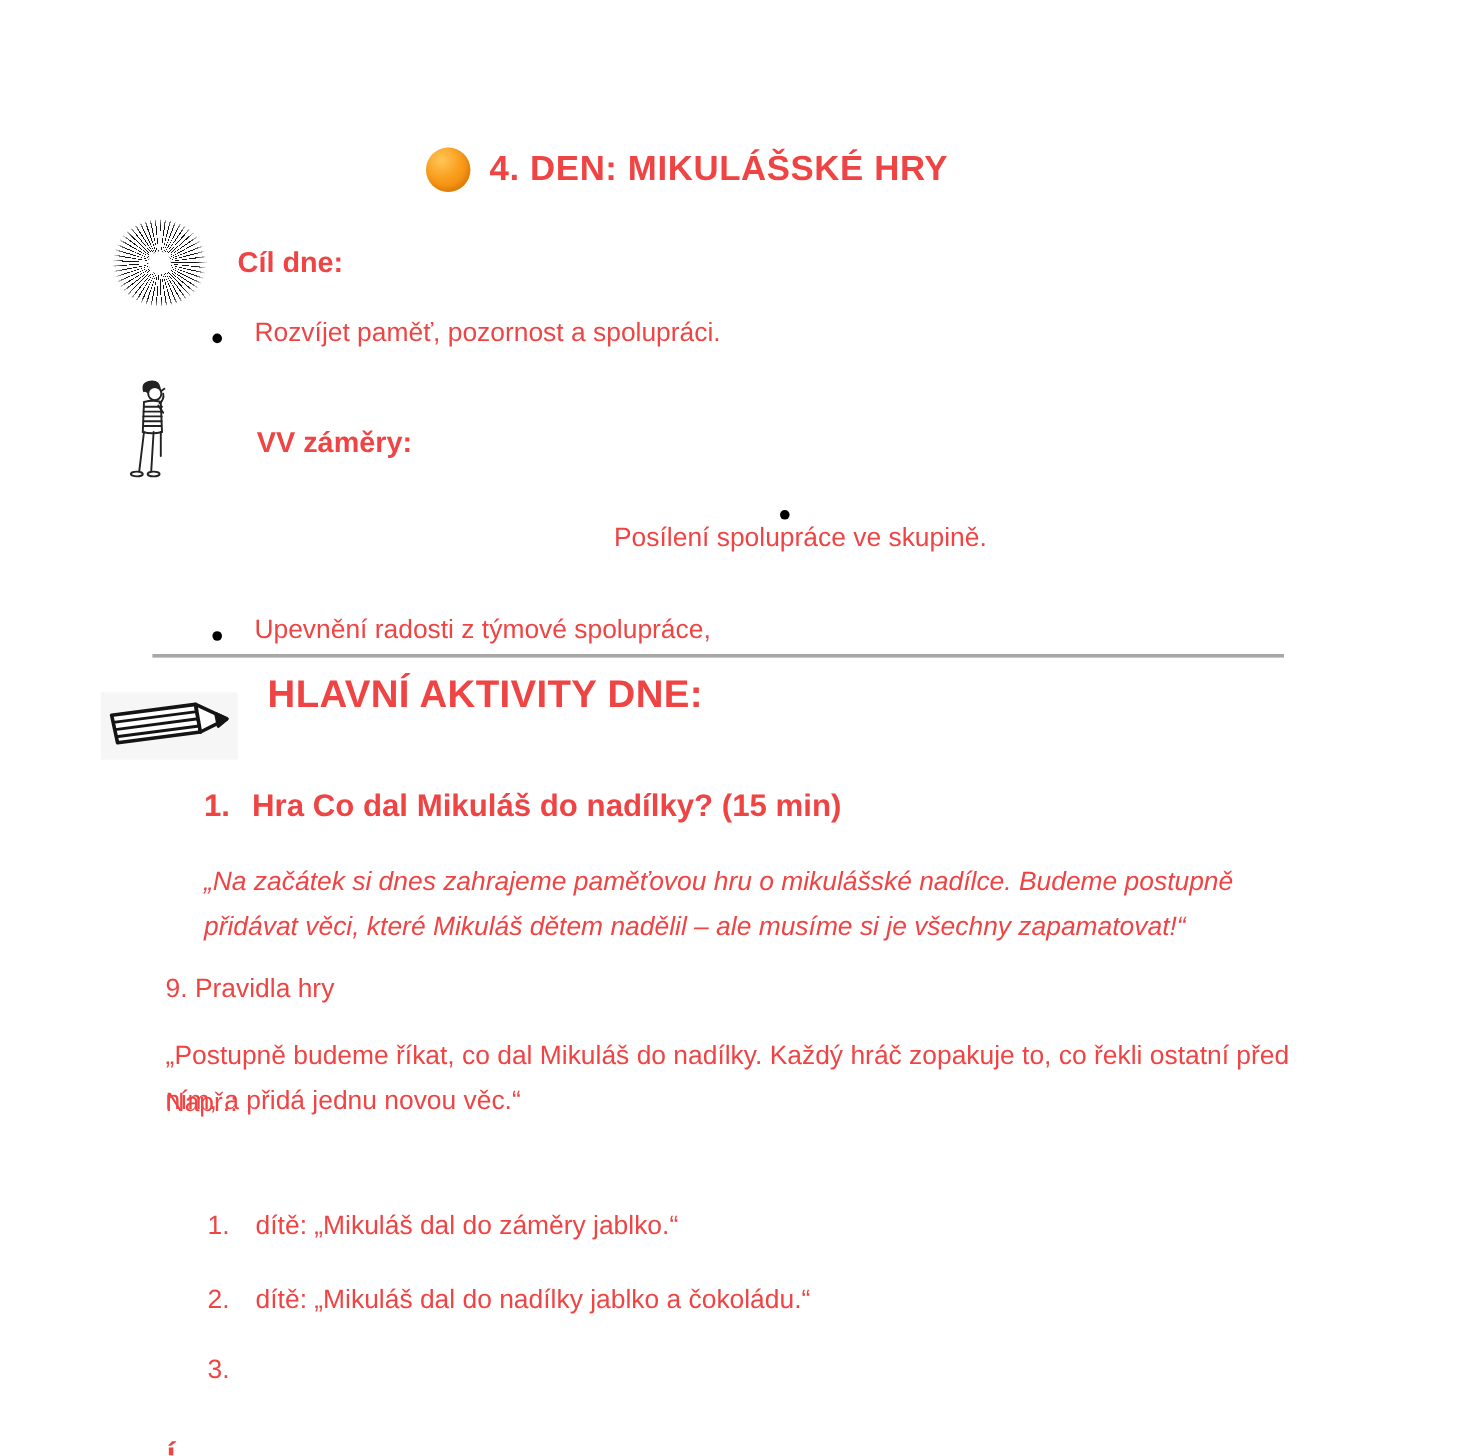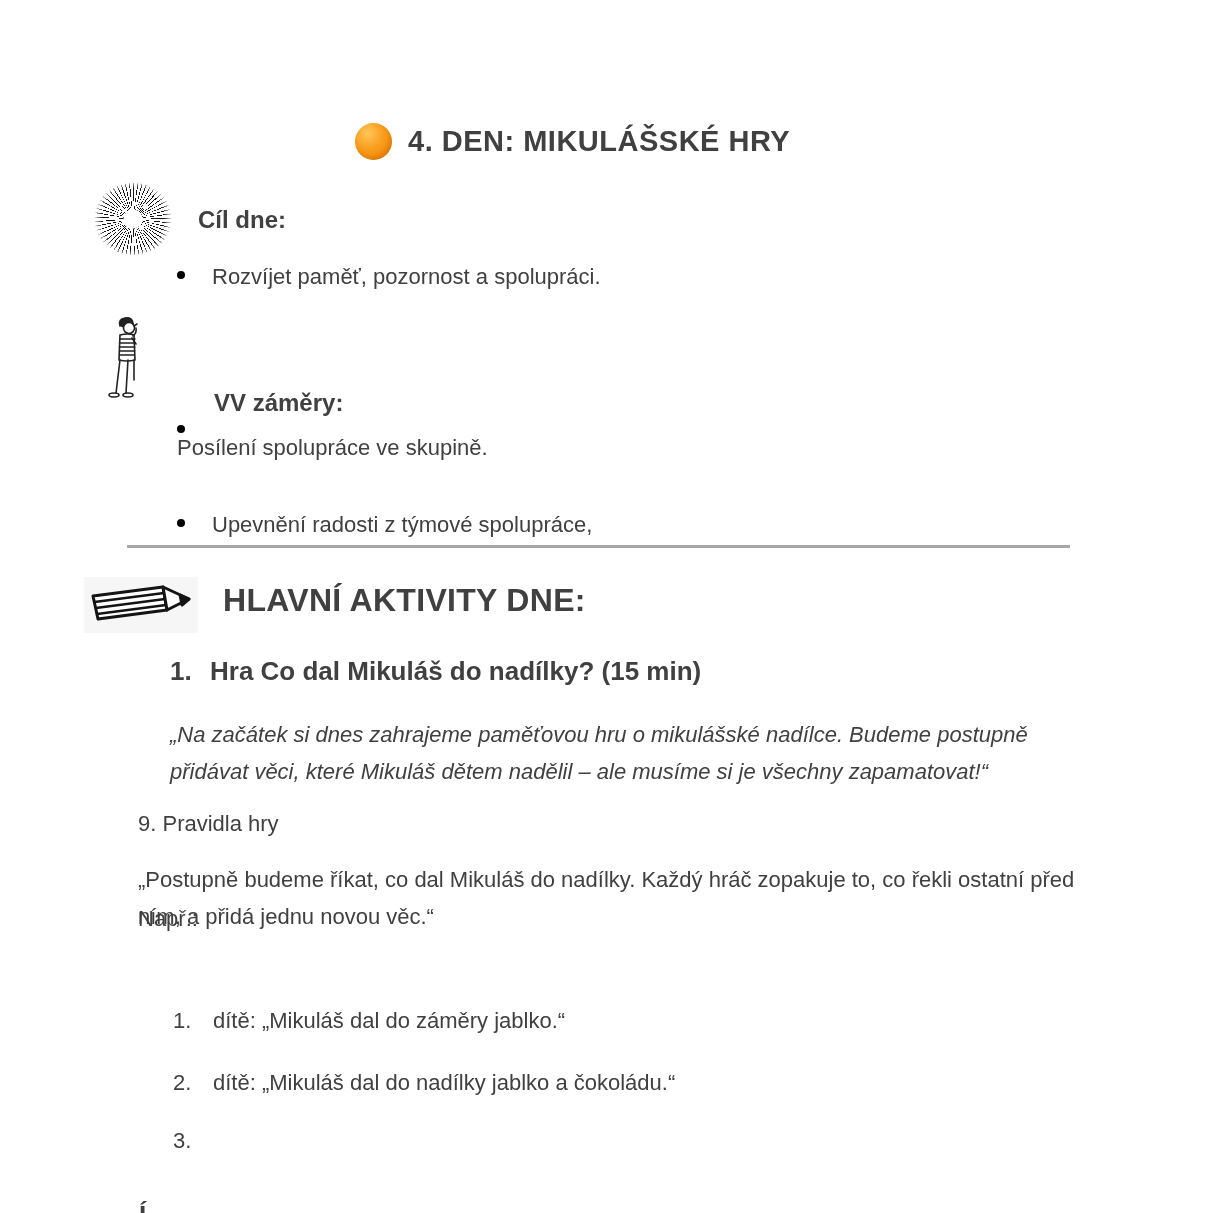--- a/index.html
+++ b/index.html
@@ -1,21 +1,21 @@
 <!DOCTYPE html>
 <html><head>
 <meta charset="utf-8">
 <style>
   * { margin:0; padding:0; box-sizing:border-box; }
   html,body { background:#ffffff; }
   .page {
     position:relative; width:1228px; height:1213px;
     background:#ffffff; overflow:hidden;
     font-family:"Liberation Sans", sans-serif;
-    color:#404040;
+    color:#ef4444;
   }
   .abs { position:absolute; }
 
   
   .title-row { display:flex; align-items:center; gap:16px; }
   .emoji-circle {
     width:37px; height:37px; border-radius:50%;
     background: radial-gradient(circle at 35% 28%, #ffc658 0%, #f99d1c 45%, #ee8300 100%);
     box-shadow: inset -2px -3px 4px rgba(180,90,0,.35);
   }
@@ -26,21 +26,21 @@
   .h1-main { font-size:32px; font-weight:bold; letter-spacing:.3px; }
   .h3 { font-size:26px; font-weight:bold; display:flex; }
   .h3 .num { width:40px; }
 
   
   .body-t { font-size:22px; line-height:30px; }
   .para { font-size:22px; line-height:37px; }
   .italic { font-style:italic;margin-left:32px; }
 
   
-  .bullet-row { display:flex; align-items:flex-start; }
+  .bullet-row { display:flex; align-items:center; }
   .dot {
     width:8px; height:8px; border-radius:50%; background:#000;
     margin-top:9px; margin-right:27px; flex:0 0 auto;
   }
 
   
   .list-row { display:flex; font-size:22px; line-height:32px; }
   .list-row .num { width:40px; flex:0 0 auto; }
 
   .divider { background:#a8a8a8; height:3px; }
@@ -84,21 +84,21 @@
         <path d="M14 19 q8 -2 14 0 l1 25 q-8 2 -16 0 z" fill="#fff"></path>
         <path d="M14 23 h15 M13.6 27 h15 M13.4 31 h15.4 M13.6 35 h15 M14 39 h14"></path>
         <path d="M27 20 q4 -3 3 -8"></path>
         <path d="M26 22 l4 6"></path>
         <path d="M14 44 l-4 33 M22 44 l-2 33 M28 44 l0 20"></path>
         <ellipse cx="8" cy="79" rx="5" ry="2" fill="#fff"></ellipse>
         <ellipse cx="22" cy="79" rx="5" ry="2" fill="#fff"></ellipse>
       </g>
     </svg>
   </div>
-  <div class="abs h2" style="left:214px; top:356px;margin-top:33px;">VV záměry:</div>
+  <div class="abs h2" style="left:214px; top:356px;">VV záměry:</div>
 
   <div class="abs bullet-row" style="left:177px; top:416px; width:980px;flex-direction:column;">
     <span class="dot"></span>
     <span class="body-t">Posílení spolupráce ve skupině.</span>
   </div>
   <div class="abs bullet-row" style="left:177px; top:481px; width:980px;margin-top:29px;">
     <span class="dot"></span>
     <span class="body-t">Upevnění radosti z týmové spolupráce,</span>
   </div>
 
@@ -107,21 +107,21 @@
   <div class="abs pencil-box" style="left:84px; top:577px;">
     <svg width="108" height="44" viewBox="0 0 108 44">
       <g stroke="#141414" stroke-width="3" stroke-linejoin="round" stroke-linecap="round" fill="#fff">
         <polygon points="6,13 76,4 80,27 11,36"></polygon>
         <path d="M7.5,19 L77,10 M9,25 L78,16 M10,31 L79,22" stroke-width="2.4" fill="none"></path>
         <polygon points="76,4 102,16 80,27"></polygon>
         <polygon points="93,12 102,16 95,22" fill="#141414"></polygon>
       </g>
     </svg>
   </div>
-  <div class="abs h1-main" style="left:223px; top:582px;">HLAVNÍ AKTIVITY DNE:</div>
+  <div class="abs h1-main" style="left:223px; top:560px;">HLAVNÍ AKTIVITY DNE:</div>
 
   <div class="abs h3" style="left:170px; top:656px;">
     <span class="num">1.</span>
     <span>Hra Co dal Mikuláš do nadílky? (15 min)</span>
   </div>
 
   <div class="abs para italic" style="left:138px; top:716px; width:940px;">„Na začátek si dnes zahrajeme paměťovou hru o mikulášské nadílce. Budeme postupně přidávat věci, které Mikuláš dětem nadělil – ale musíme si je všechny zapamatovat!“</div>
 
   <div class="abs para" style="left:138px; top:805px;">9. Pravidla hry</div>
 

